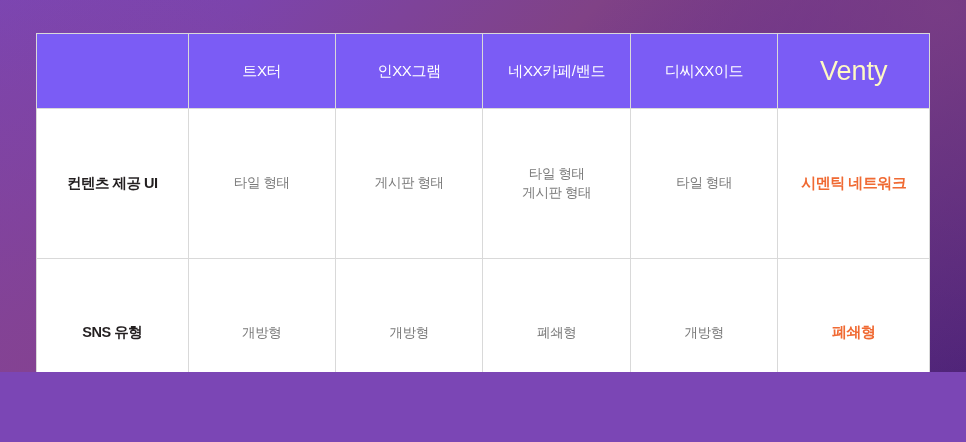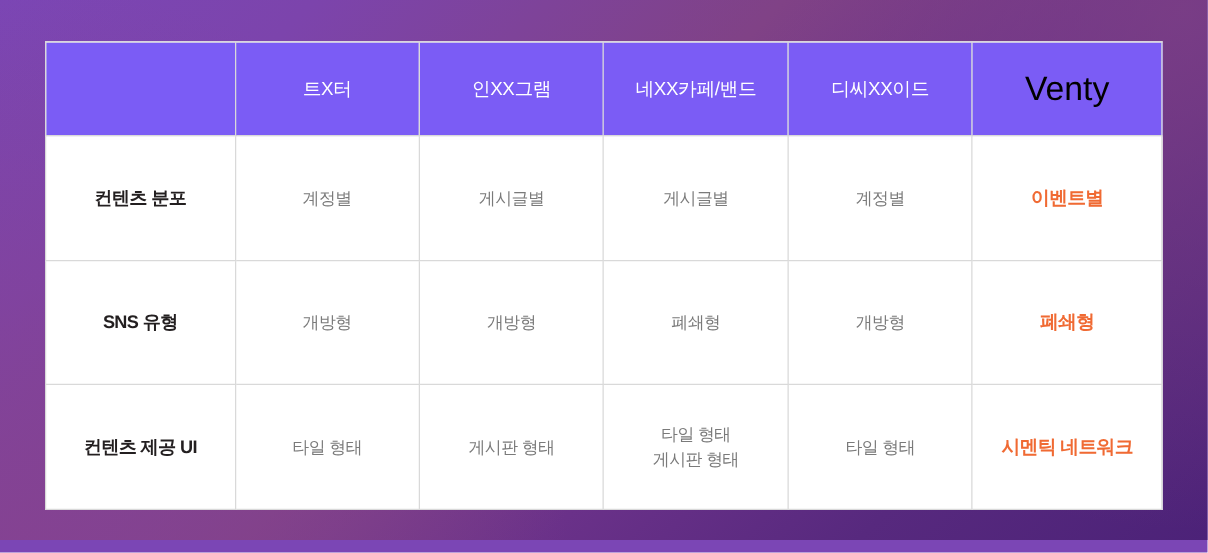--- a/index.html
+++ b/index.html
@@ -10,21 +10,21 @@
     width: 966px;
     height: 442px;
     overflow: hidden;
     font-family: "Liberation Sans", "DejaVu Sans", sans-serif;
     background: #7b46b5;
   }
 
   #stage {
     position: relative;
     width: 966px;
-    height: 432px;
+    height: 372px;
     background:
       linear-gradient(135deg,
         #7b46b5 0%,
         #7c44ac 18%,
         #804286 45%,
         #6a3189 62%,
         #57297e 80%,
         #4c2278 100%);
     overflow: hidden;
   }
@@ -77,21 +77,21 @@
     font-size: 15px;
     font-weight: 400;
     letter-spacing: -0.3px;
   }
   thead th.col-label {
     border-left-color: #7b5cf5;
   }
   thead th.head-venty {
     border-right-color: #7b5cf5;
     border-left-color: #9b85f8;
-    color: #000000;
+    color: #fef9c3;
     font-size: 27px;
     font-weight: 400;
     letter-spacing: 0px;
   }
 
   
   tbody tr { height: 75px; }
   tbody tr.row-alt td { background: #f7f7f7; }
   tbody tr td { background: #ffffff; }
 
@@ -133,47 +133,39 @@
         <th class="col-label"></th>
         <th class="col-plat">트X터</th>
         <th class="col-plat">인XX그램</th>
         <th class="col-plat">네XX카페/밴드</th>
         <th class="col-plat">디씨XX이드</th>
         <th class="col-venty head-venty">Venty</th>
       </tr>
     </thead>
     <tbody>
 
-      <tr>
-        <td class="row-label">컨텐츠 분포</td>
-        <td class="cell-plat">계정별</td>
-        <td class="cell-plat">게시글별</td>
-        <td class="cell-plat">게시글별</td>
-        <td class="cell-plat">계정별</td>
-        <td class="cell-venty">이벤트별</td>
-      </tr>
 
-
-      <tr>
-        <td class="row-label">SNS 유형</td>
-        <td class="cell-plat">개방형</td>
-        <td class="cell-plat">개방형</td>
-        <td class="cell-plat">폐쇄형</td>
-        <td class="cell-plat">개방형</td>
-        <td class="cell-venty">폐쇄형</td>
-      </tr>
 
       <tr>
         <td class="row-label">컨텐츠 제공 UI</td>
         <td class="cell-plat">타일 형태</td>
         <td class="cell-plat">게시판 형태</td>
         <td class="cell-plat">
           <span class="cell-line">타일 형태</span>
           <span class="cell-line">게시판 형태</span>
         </td>
         <td class="cell-plat">타일 형태</td>
         <td class="cell-venty">시멘틱 네트워크</td>
       </tr>
 
+      <tr>
+        <td class="row-label">SNS 유형</td>
+        <td class="cell-plat">개방형</td>
+        <td class="cell-plat">개방형</td>
+        <td class="cell-plat">폐쇄형</td>
+        <td class="cell-plat">개방형</td>
+        <td class="cell-venty">폐쇄형</td>
+      </tr>
+
     </tbody>
   </table>
 
 </div>
 
 </body></html>

